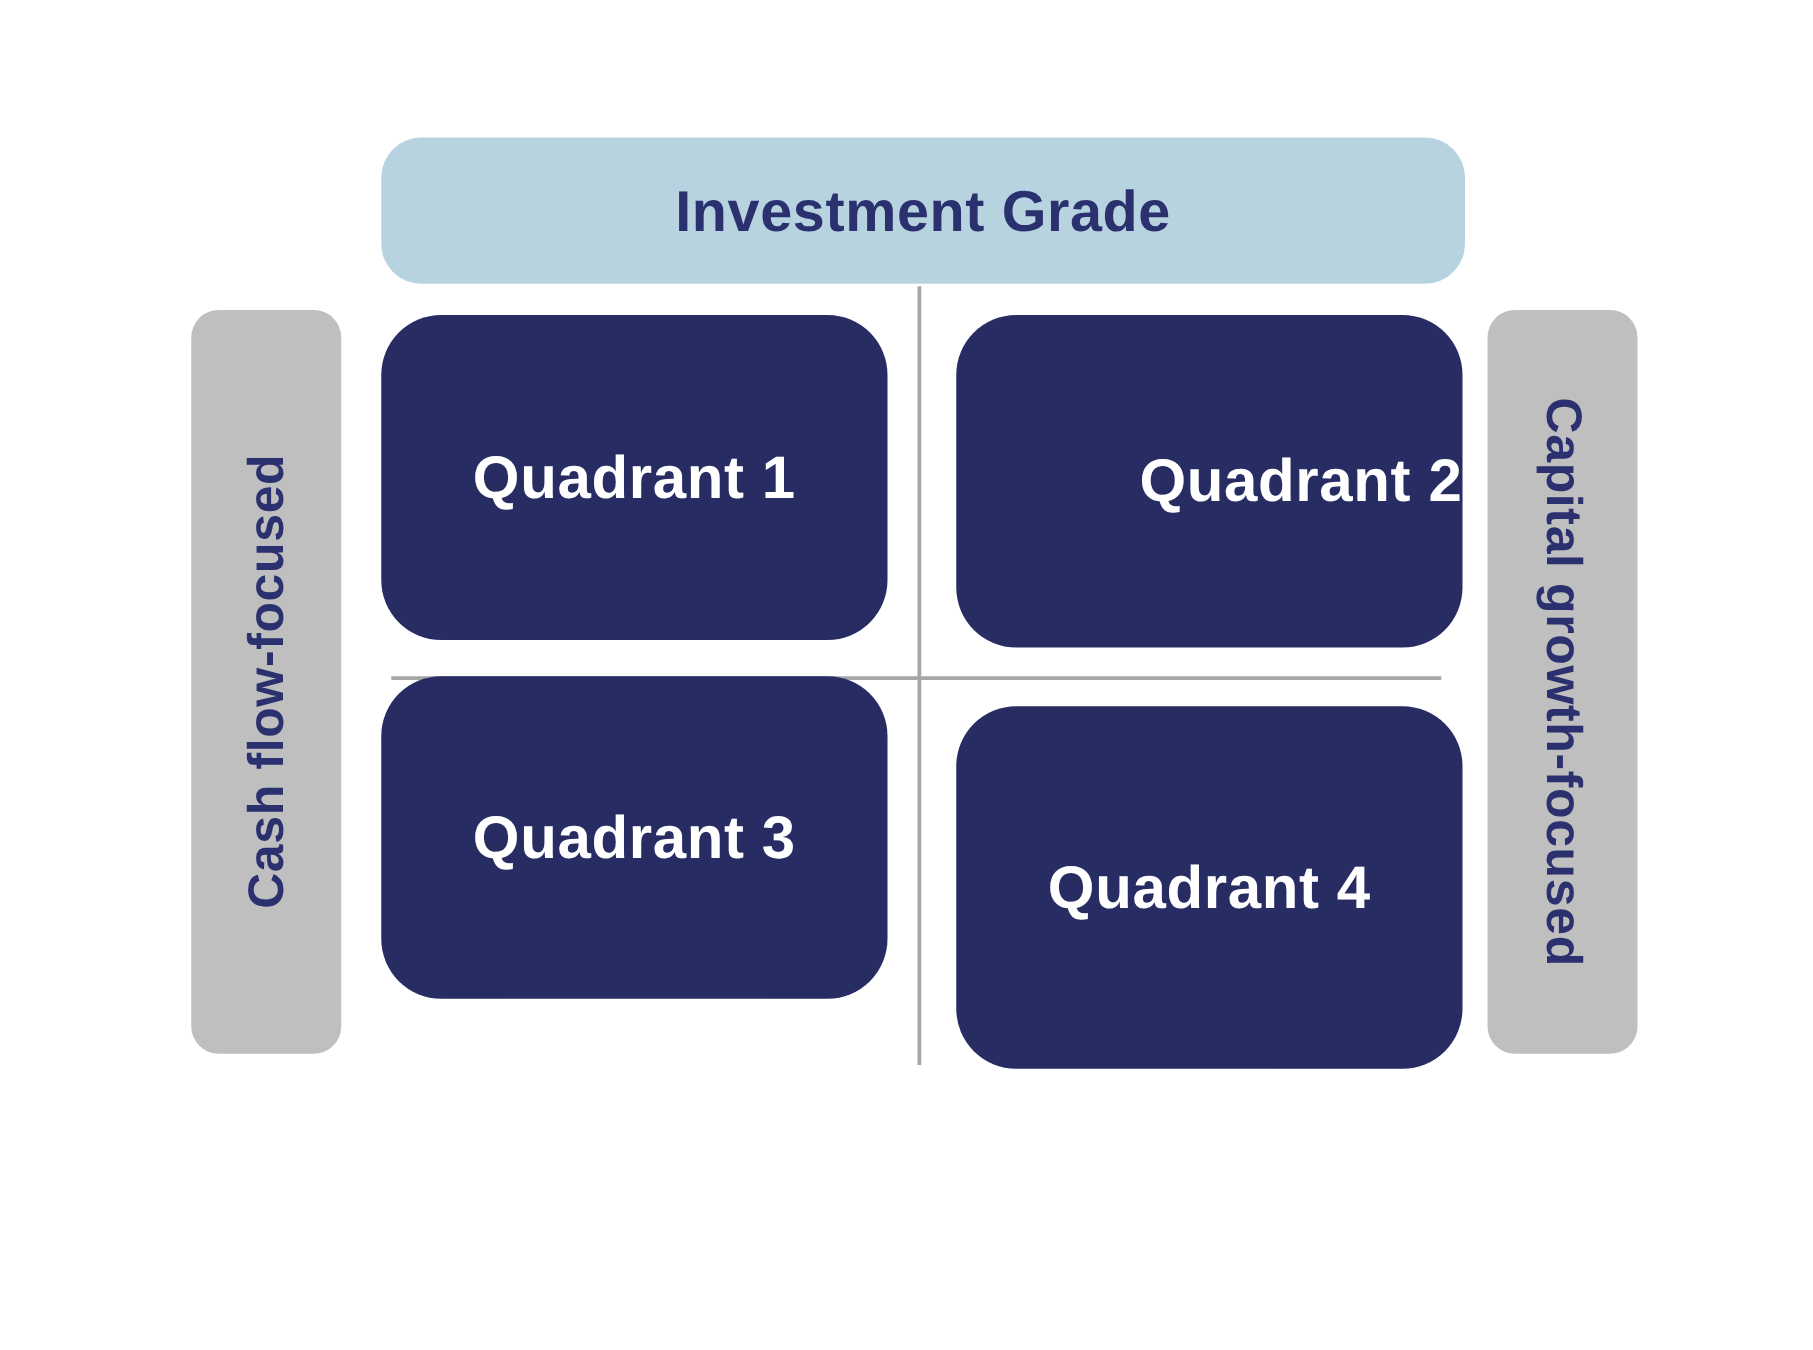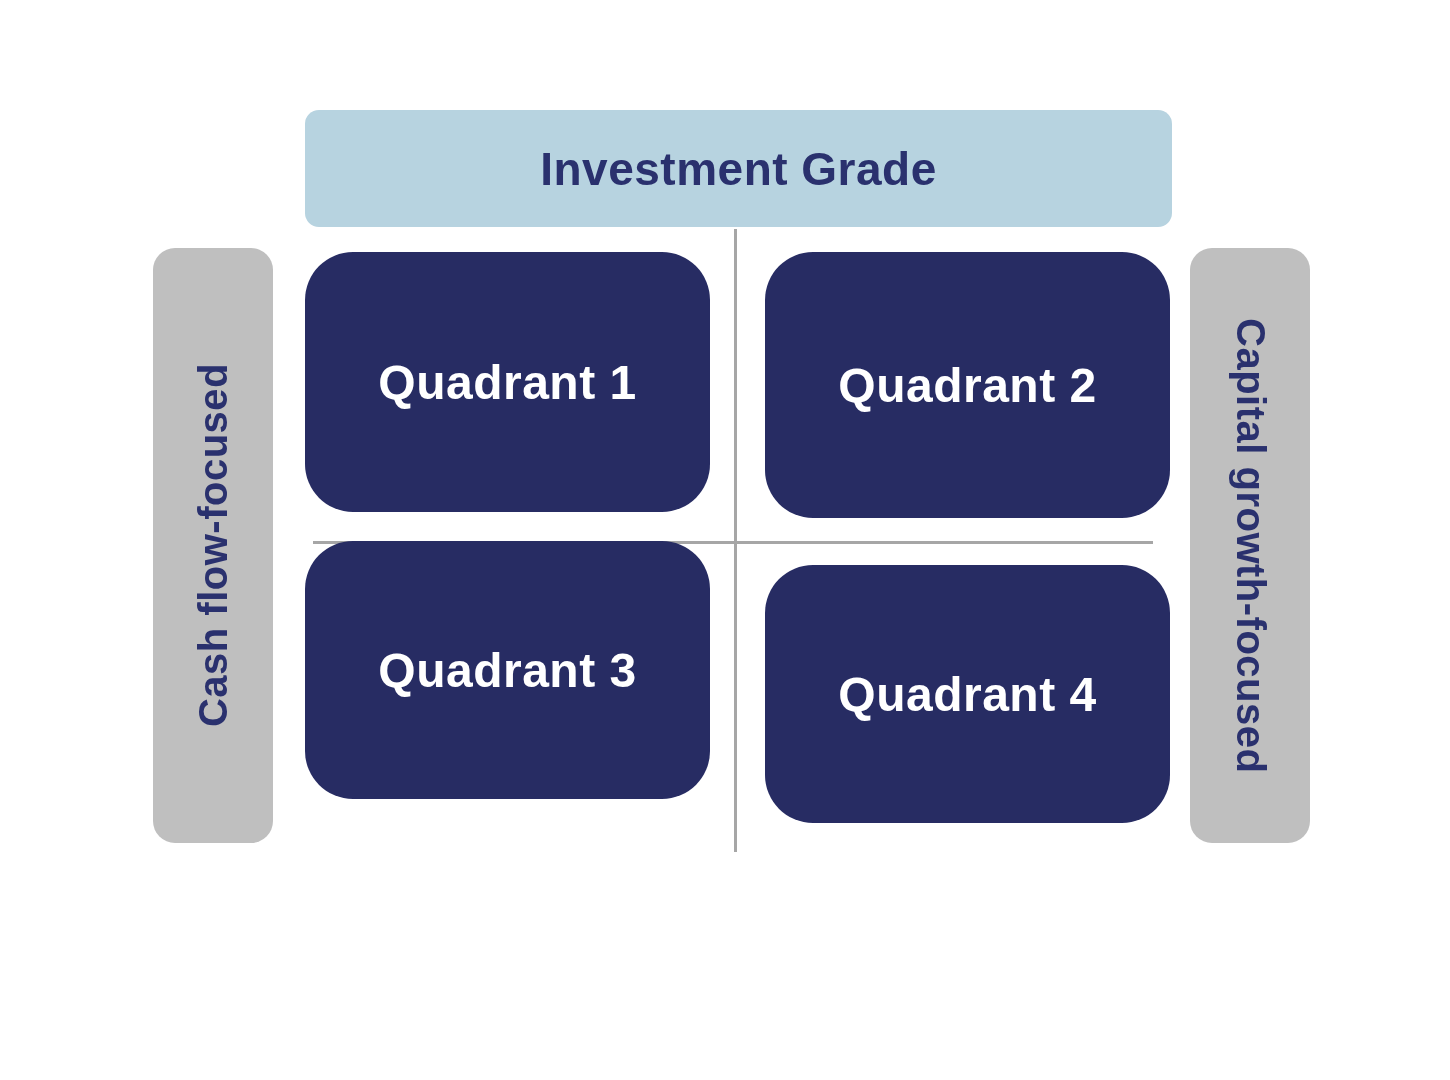--- a/index.html
+++ b/index.html
@@ -23,21 +23,21 @@
     background: var(--background);
     overflow: hidden;
   }
 
   
   .h-banner {
     position: absolute;
     left: 305px;
     width: 867px;
     background: var(--axis-banner-blue);
-    border-radius: 14px;
+    border-radius: 32px;
     display: flex;
     align-items: center;
     justify-content: center;
   }
   .h-banner.top { top: 110px; height: 117px; }
   .h-banner.bottom { top: 852px; height: 120px; }
   .h-banner .banner-text {
     color: var(--label-navy);
     font-size: 46px;
     font-weight: bold;
@@ -90,23 +90,23 @@
   .quadrant {
     position: absolute;
     width: 405px;
     background: var(--quadrant-fill);
     border-radius: 48px;
     display: flex;
     align-items: center;
     justify-content: center;
   }
   .quadrant.q1 { left: 305px; top: 252px; height: 260px; }
-  .quadrant.q2 { left: 765px; top: 252px; height: 266px; }
+  .quadrant.q2 { left: 765px; top: 252px; height: 266px; justify-content: flex-end; }
   .quadrant.q3 { left: 305px; top: 541px; height: 258px; }
-  .quadrant.q4 { left: 765px; top: 565px; height: 258px; }
+  .quadrant.q4 { left: 765px; top: 565px; height: 290px; }
   .quadrant .quadrant-text {
     color: var(--quadrant-text);
     font-size: 48px;
     font-weight: bold;
     letter-spacing: 0.5px;
   }
 </style>
 </head>
 <body>
 

